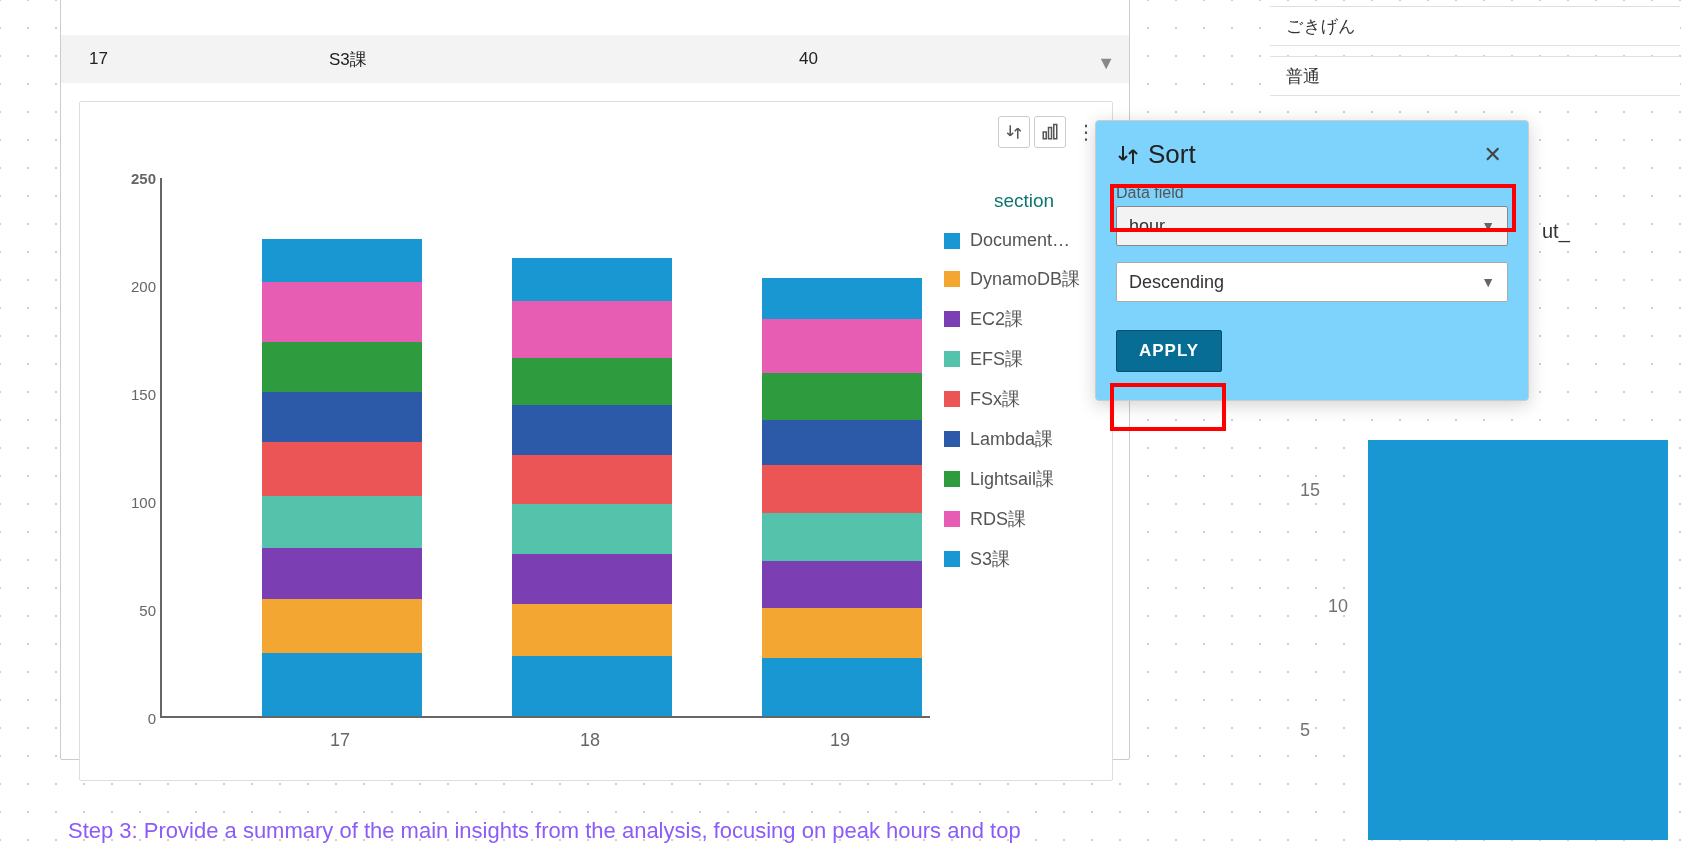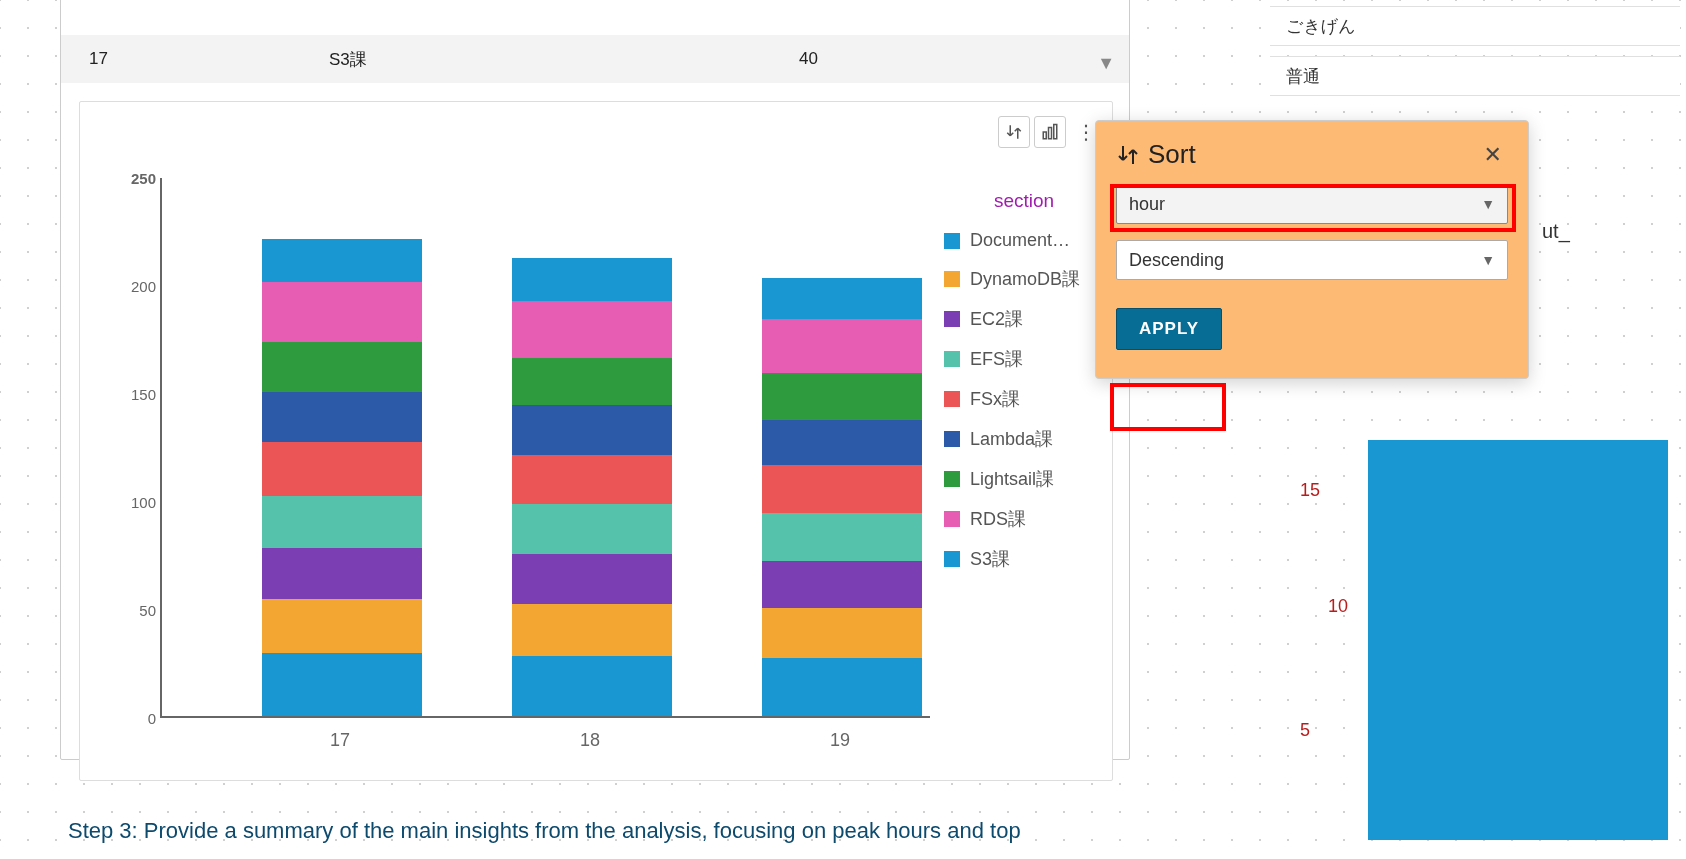--- a/index.html
+++ b/index.html
@@ -146,21 +146,21 @@
   }
   
   .legend {
     position: absolute;
     right: 8px;
     top: 88px;
     width: 160px;
   }
   .legend-title {
     font-size: 19px;
-    color: #a21caf;
+    color: #0f766e;
     margin-bottom: 18px;
     text-align: center;
   }
   .legend-item {
     display: flex;
     align-items: center;
     gap: 10px;
     margin-bottom: 16px;
     cursor: pointer;
   }
@@ -175,21 +175,21 @@
     overflow: hidden;
     text-overflow: ellipsis;
     max-width: 120px;
   }
   
   .step-text {
     position: absolute;
     left: 68px;
     top: 818px;
     font-size: 22px;
-    color: #0c4a6e;
+    color: #8b5cf6;
   }
   
   .right-pill {
     position: absolute;
     left: 1270px;
     width: 410px;
     height: 40px;
     border-top: 1px solid #e0e0e0;
     border-bottom: 1px solid #e0e0e0;
     display: flex;
@@ -198,21 +198,21 @@
     font-size: 17px;
     color: #333;
     background: #fff;
   }
   
   .popover {
     position: absolute;
     left: 1095px;
     top: 120px;
     width: 434px;
-    background: #fdba74;
+    background: #7dd3fc;
     border: 1px solid #ccc;
     border-radius: 4px;
     box-shadow: 0 4px 18px rgba(0,0,0,0.18);
     padding: 18px 20px 28px 20px;
   }
   .popover-header {
     display: flex;
     justify-content: space-between;
     align-items: center;
     margin-bottom: 14px;
@@ -288,21 +288,21 @@
     position: absolute;
     left: 1300px;
     top: 440px;
     width: 380px;
     height: 400px;
   }
   .right-chart .ylabel {
     position: absolute;
     left: 0;
     font-size: 18px;
-    color: #b91c1c;
+    color: #737373;
   }
   .right-bar {
     position: absolute;
     left: 68px;
     bottom: 0;
     width: 300px;
     background: #1997d2;
   }
   
   .right-text-frag {
@@ -462,20 +462,21 @@
 <div class="popover">
   <div class="popover-header">
     <div class="popover-title">
       <svg width="24" height="24" viewBox="0 0 24 24" fill="none" stroke="#222" stroke-width="2">
         <path d="M7 3v14M7 17l-4-4M7 17l4-4M17 21V7M17 7l-4 4M17 7l4 4"></path>
       </svg>
       <span>Sort</span>
     </div>
     <span class="popover-close">✕</span>
   </div>
+  <div class="field-label">Data field</div>
   <div class="select">
     <span>hour</span>
     <span class="caret">▼</span>
   </div>
   <div style="height:16px;"></div>
   <div class="select white">
     <span>Descending</span>
     <span class="caret">▼</span>
   </div>
   <div class="apply-btn">

